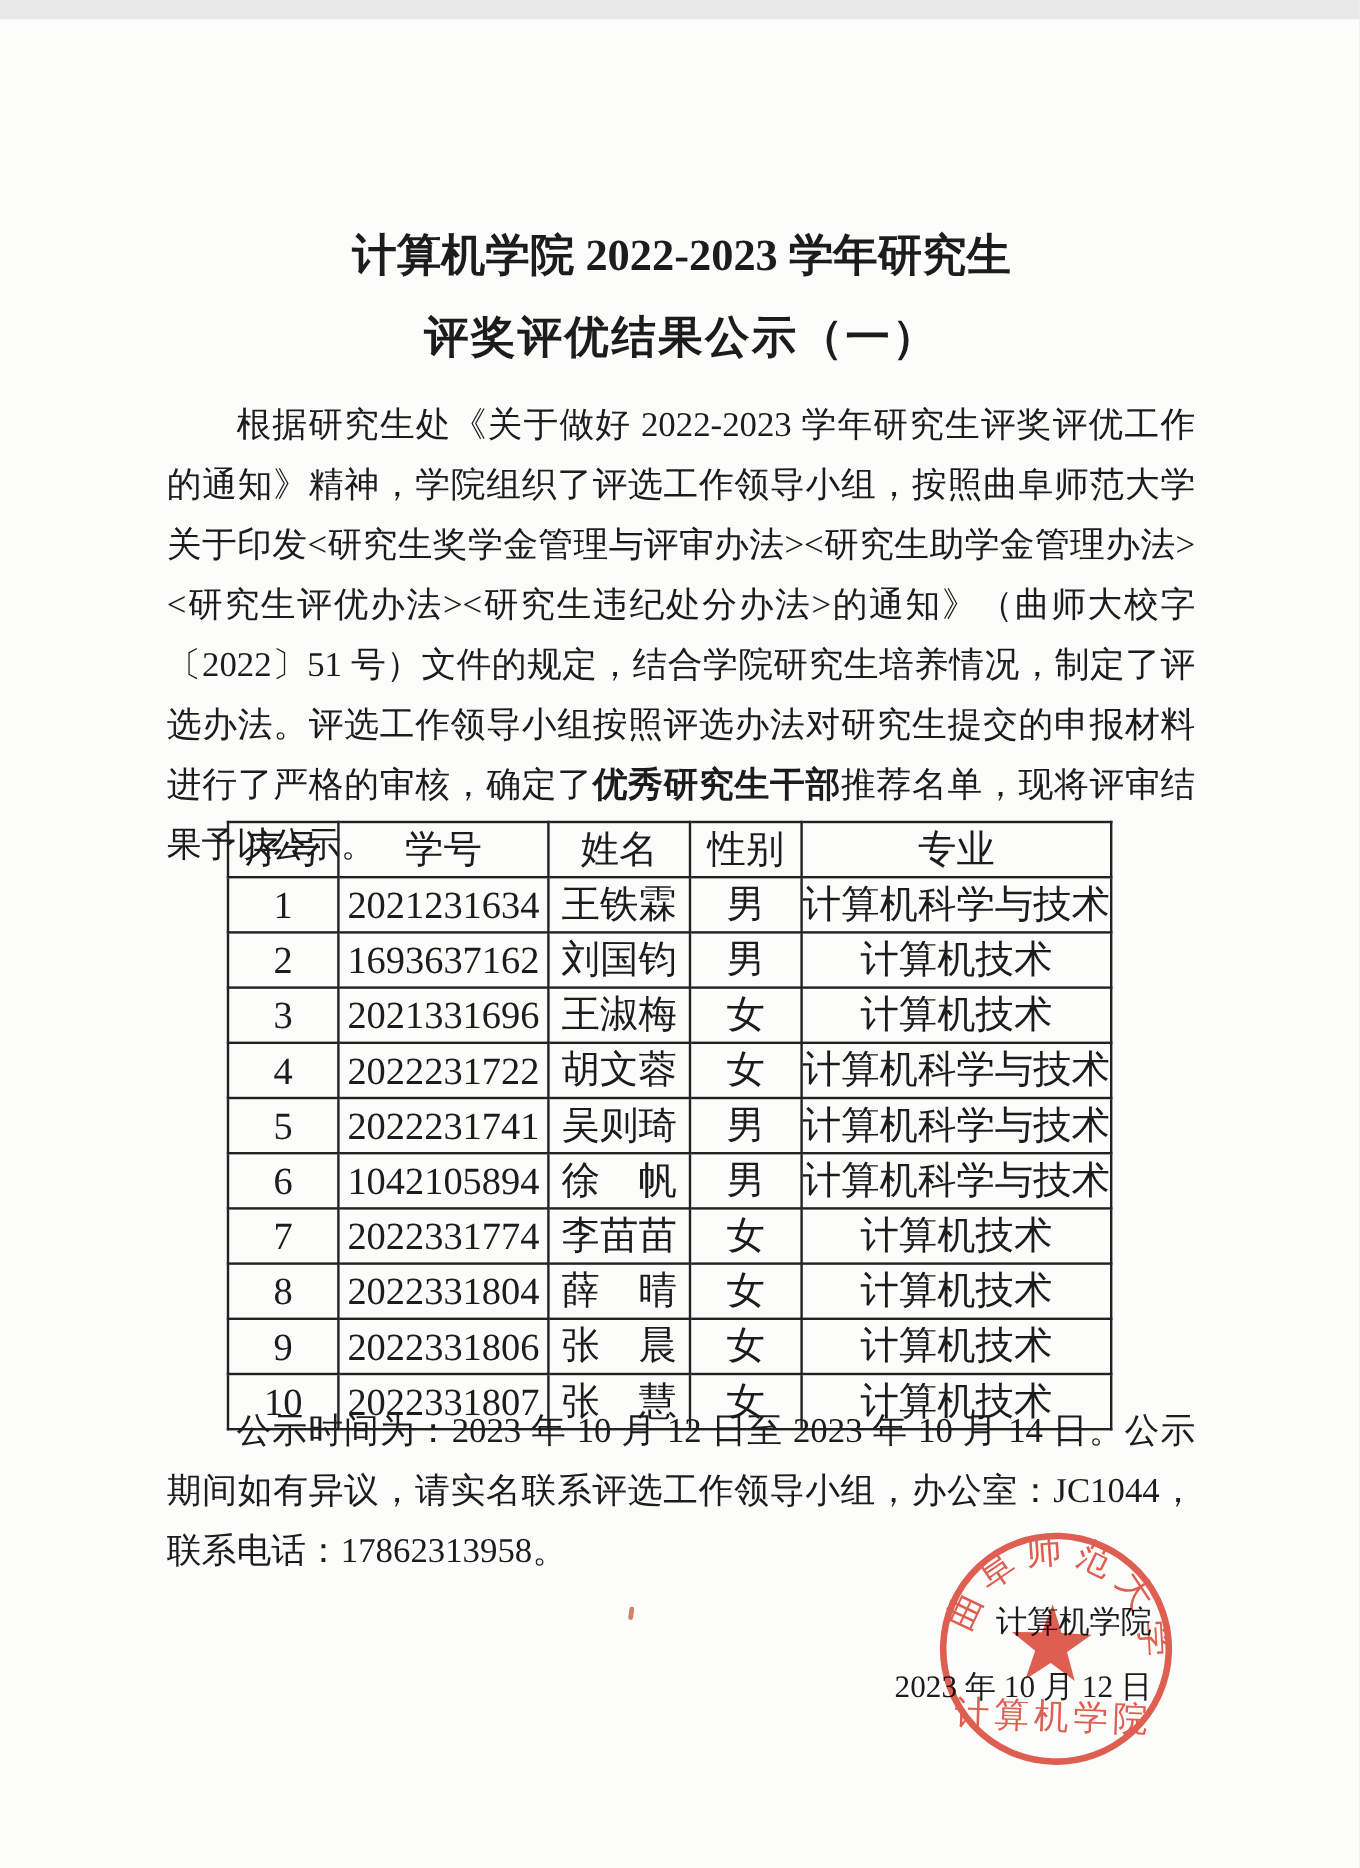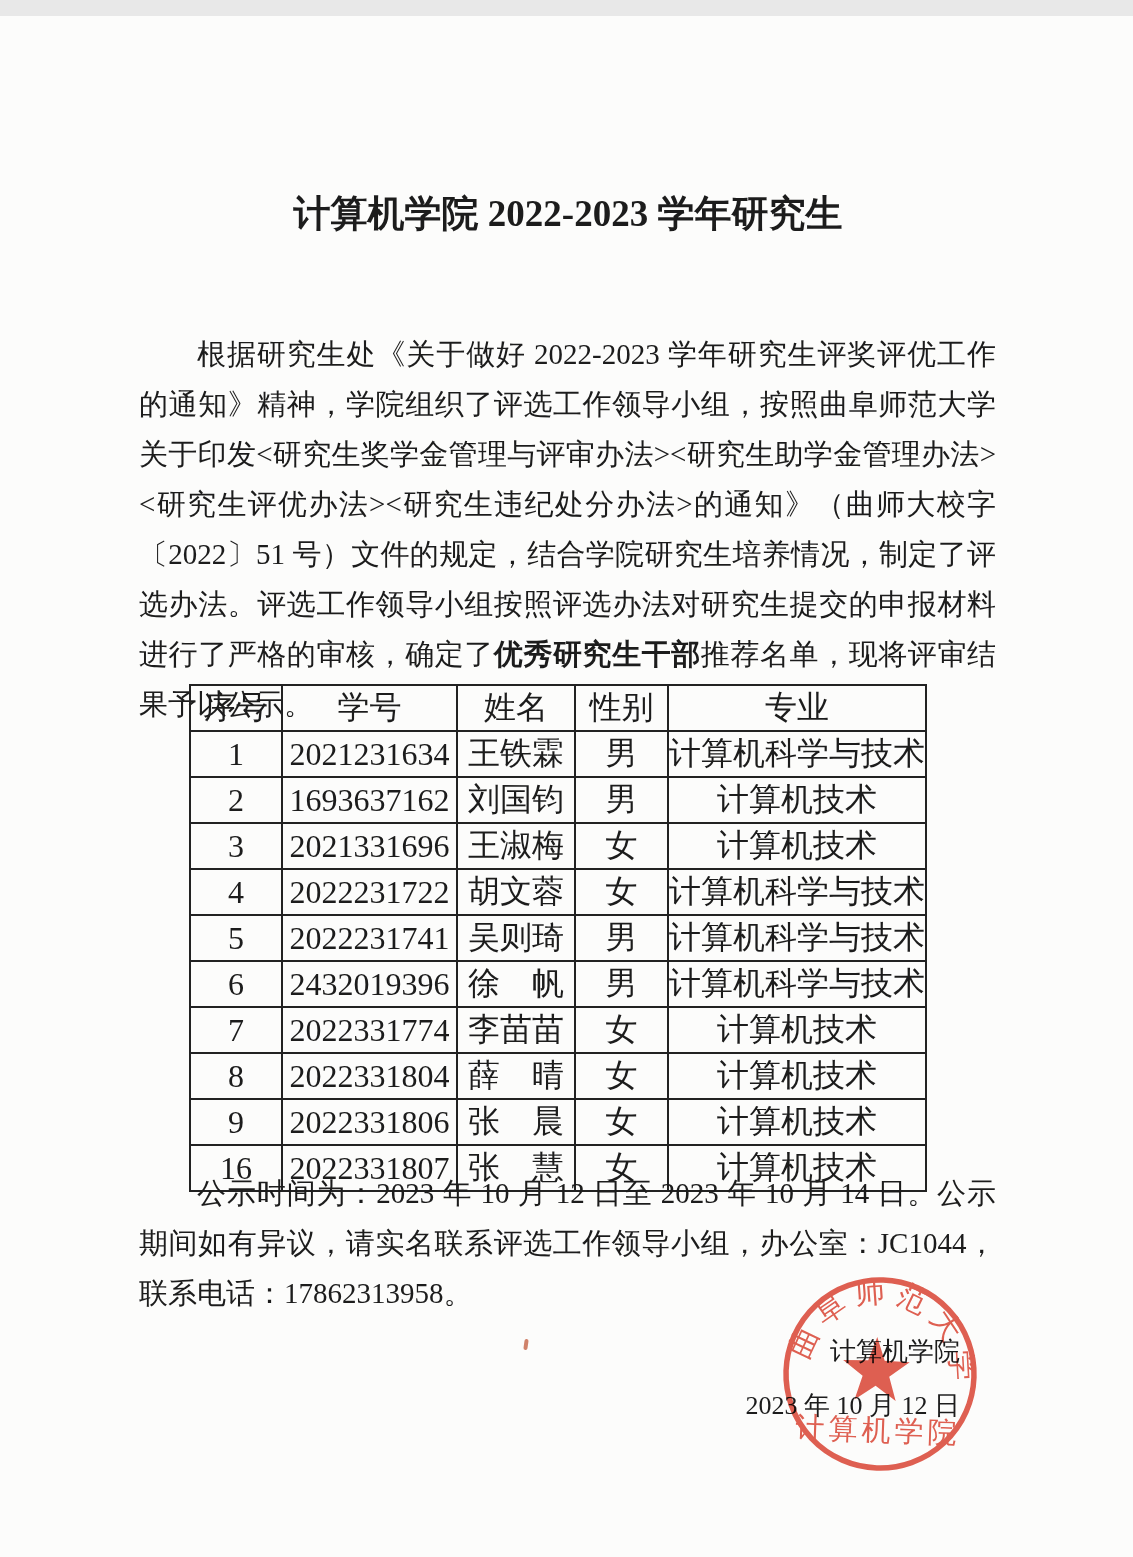--- a/index.html
+++ b/index.html
@@ -63,20 +63,21 @@
     background:#c25a3a;opacity:.75;transform:rotate(8deg);
     z-index:1;
   }
 </style>
 </head>
 <body>
 
 <div class="page">
 
   <div class="title title-1">计算机学院 2022-2023 学年研究生</div>
+  <div class="title title-2">评奖评优结果公示（一）</div>
 
   <p class="para intro"><span>根据研究生处《关于做好 2022-2023 学年研究生评奖评优工作的通知》精神，学院组织了评选工作领导小组，按照曲阜师范大学关于印发&lt;研究生奖学金管理与评审办法&gt;&lt;研究生助学金管理办法&gt;&lt;研究生评优办法&gt;&lt;研究生违纪处分办法&gt;的通知》（曲师大校字〔2022〕51 号）文件的规定，结合学院研究生培养情况，制定了评选办法。评选工作领导小组按照评选办法对研究生提交的申报材料进行了严格的审核，确定了</span><b>优秀研究生干部</b><span>推荐名单，现将评审结果予以公示。</span></p>
 
   <table class="awards">
     <colgroup>
       <col style="width:92px">
       <col style="width:175px">
       <col style="width:118px">
       <col style="width:93px">
       <col style="width:253px">
@@ -121,21 +122,21 @@
         </tr>
         <tr>
           <td>5</td>
           <td>2022231741</td>
           <td>吴则琦</td>
           <td>男</td>
           <td>计算机科学与技术</td>
         </tr>
         <tr>
           <td>6</td>
-          <td>2432019396</td>
+          <td>1042105894</td>
           <td>徐　帆</td>
           <td>男</td>
           <td>计算机科学与技术</td>
         </tr>
         <tr>
           <td>7</td>
           <td>2022331774</td>
           <td>李苗苗</td>
           <td>女</td>
           <td>计算机技术</td>
@@ -148,21 +149,21 @@
           <td>计算机技术</td>
         </tr>
         <tr>
           <td>9</td>
           <td>2022331806</td>
           <td>张　晨</td>
           <td>女</td>
           <td>计算机技术</td>
         </tr>
         <tr>
-          <td>16</td>
+          <td>10</td>
           <td>2022331807</td>
           <td>张　慧</td>
           <td>女</td>
           <td>计算机技术</td>
         </tr>
       </tbody>
   </table>
 
   <p class="para closing">公示时间为：2023 年 10 月 12 日至 2023 年 10 月 14 日。公示期间如有异议，请实名联系评选工作领导小组，办公室：JC1044，联系电话：17862313958。</p>
 

